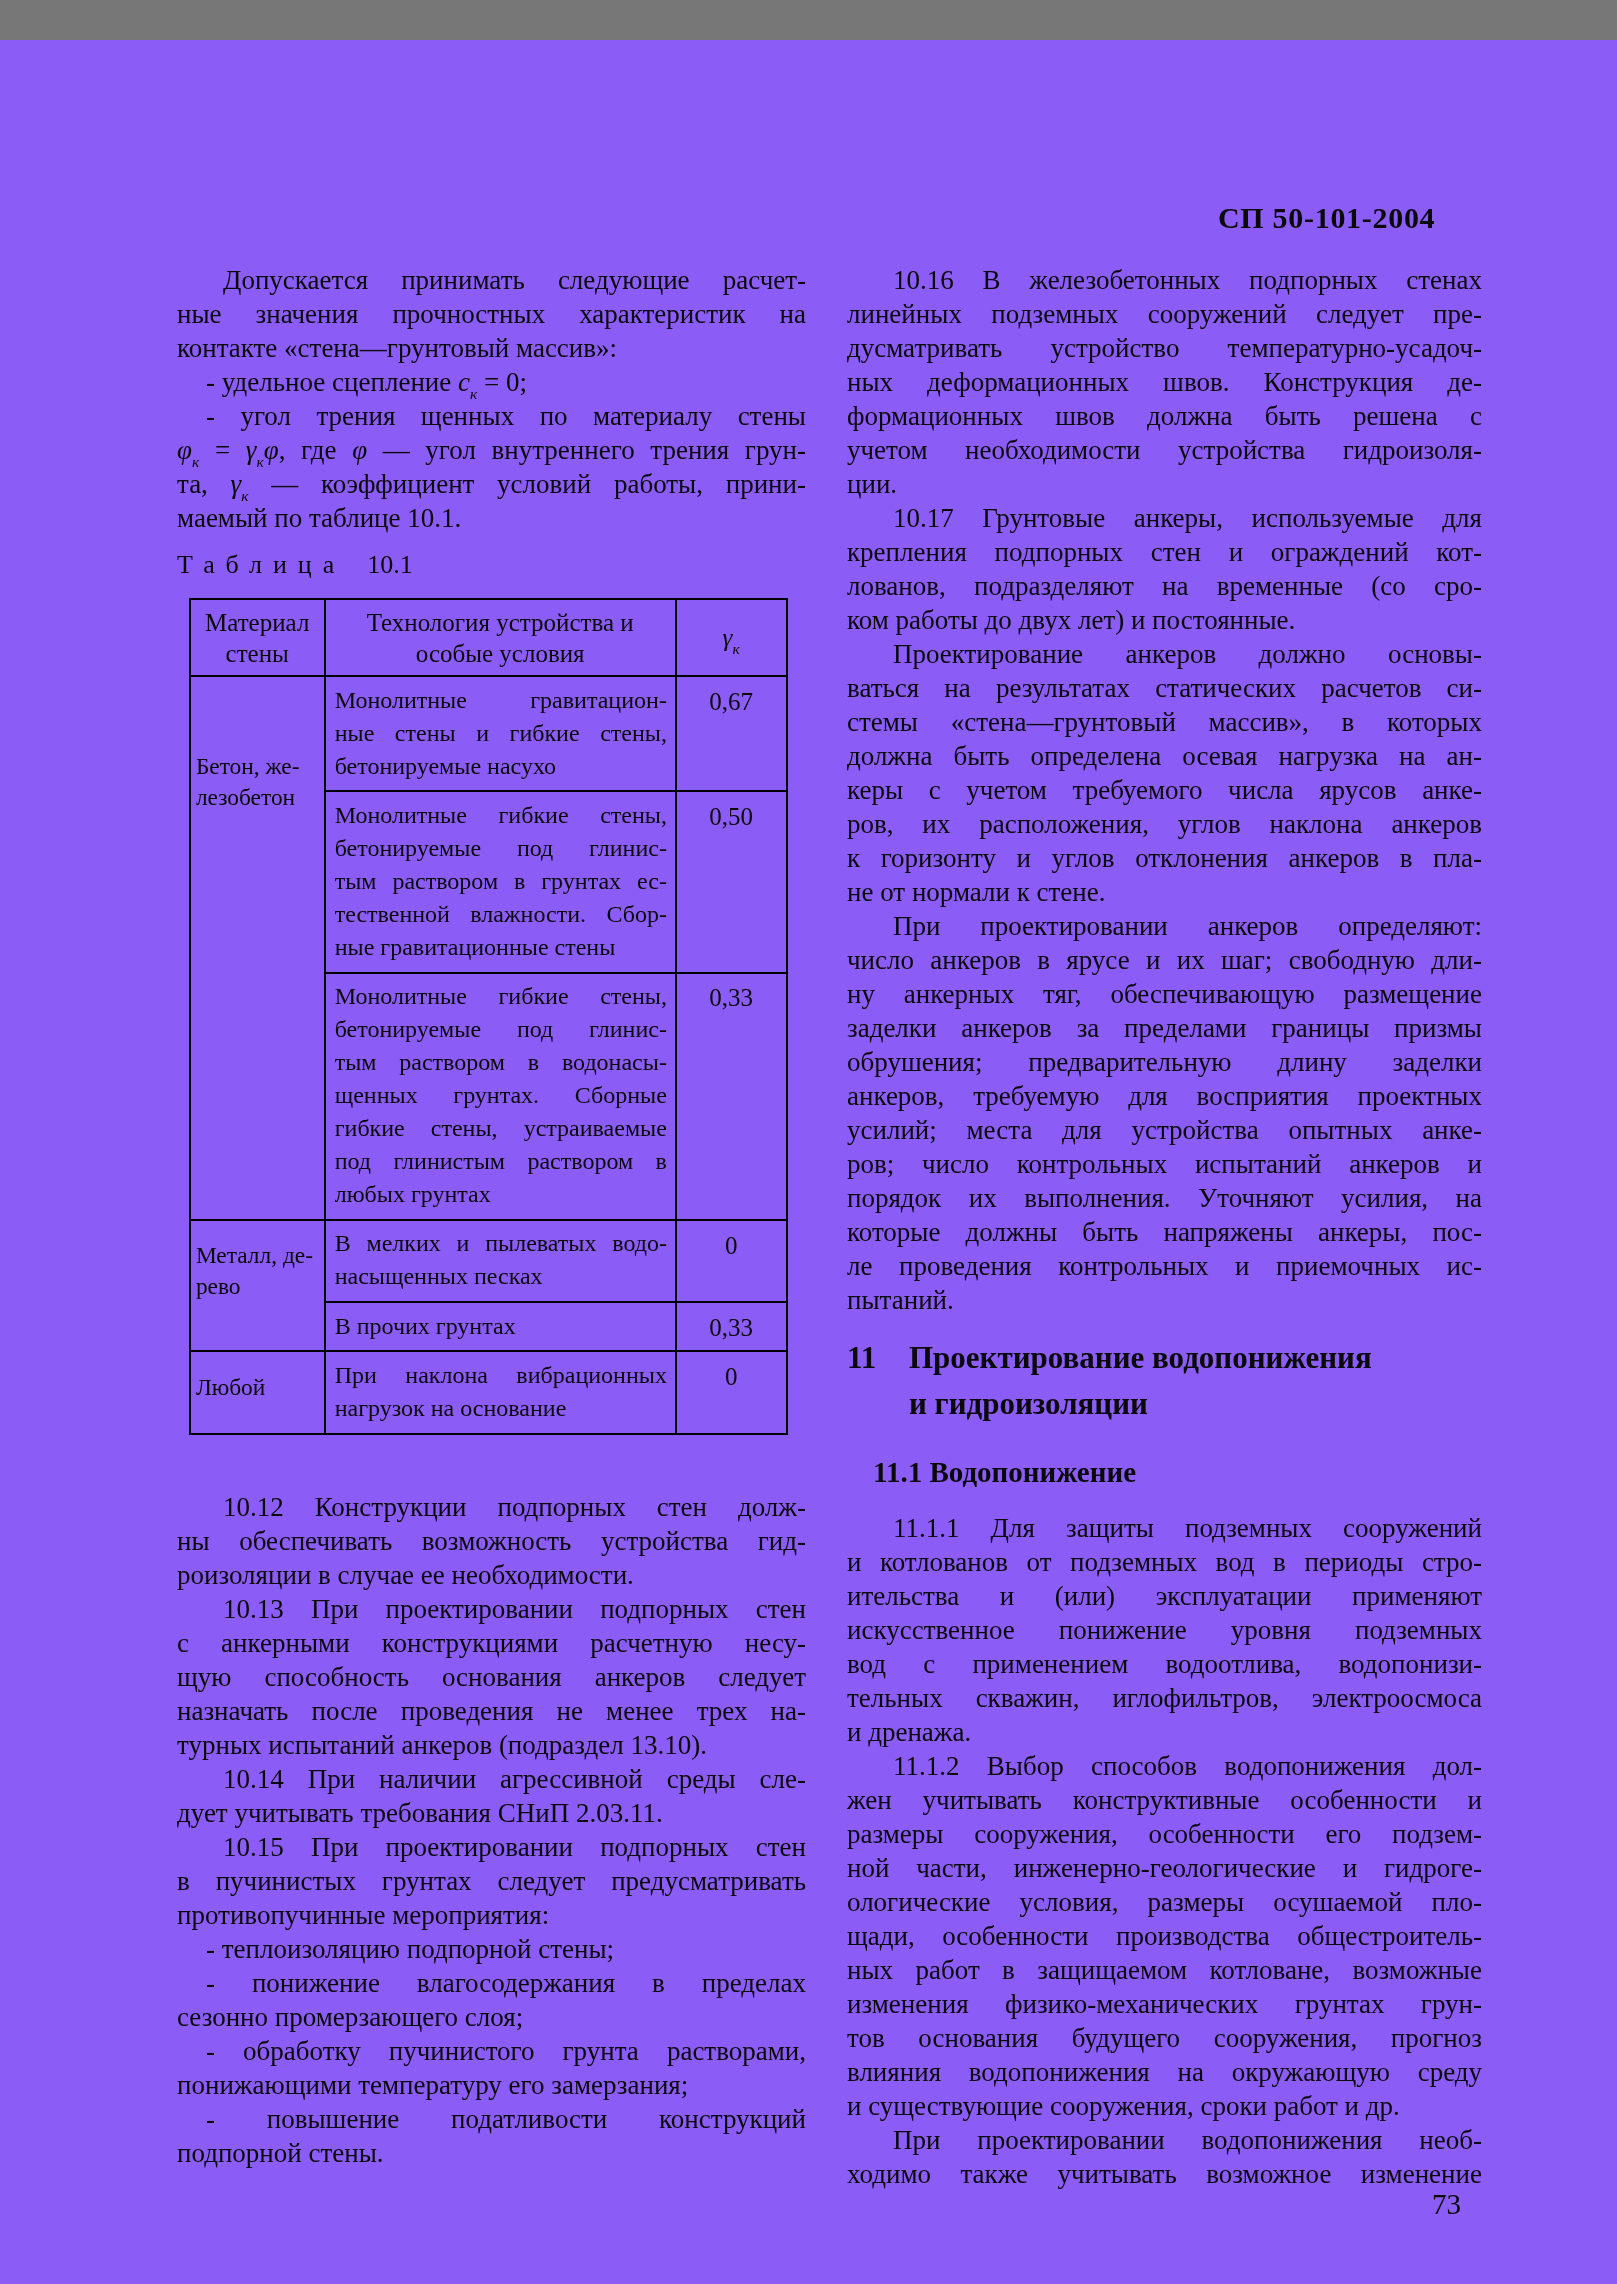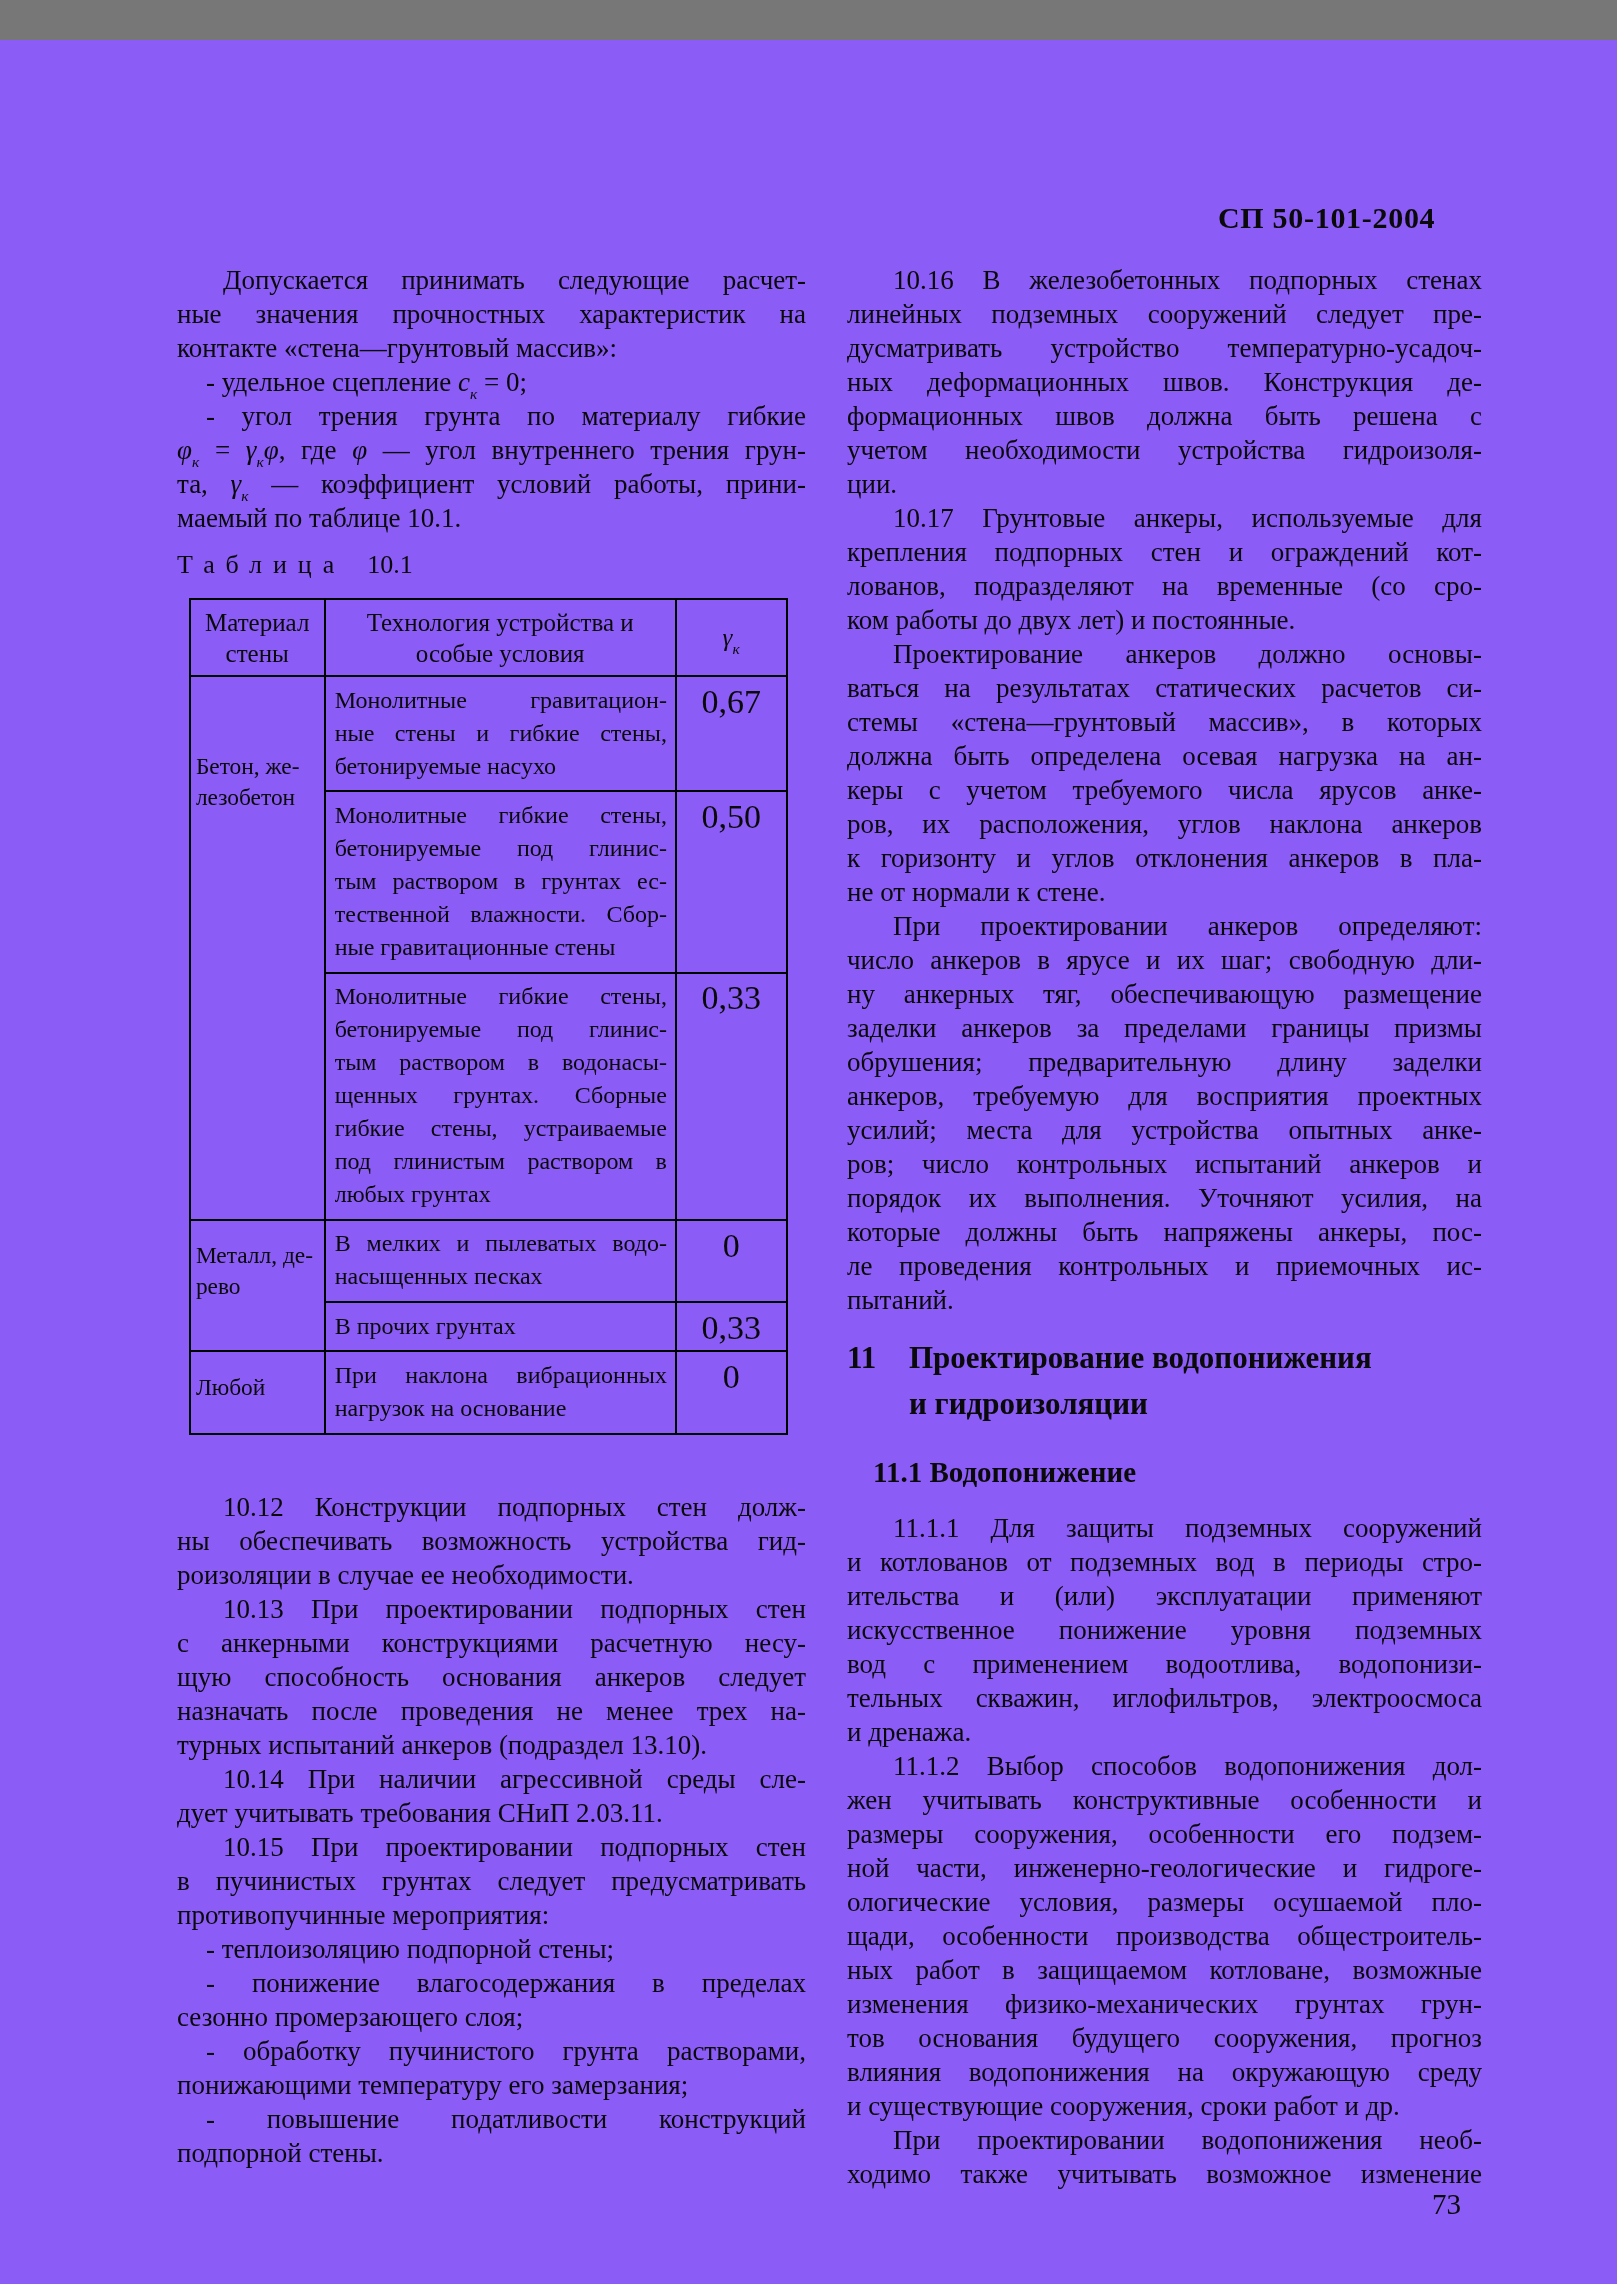--- a/index.html
+++ b/index.html
@@ -47,21 +47,21 @@
   .cell-mat{
     font-size:23.4px;line-height:31px;vertical-align:top;
     white-space:pre;overflow:hidden;
     padding:5.2px 2.6px 5.2px 5.2px;
   }
   .mat-pad-deep{padding-top:74px;}
   .mat-pad{padding-top:19.5px;}
   .cell-tech{vertical-align:top;padding:6.5px 7.8px 7.8px 9px;}
   .cell-tech .ln{font-size:24px;line-height:33px;}
   .cell-val{
-    font-size:34px;line-height:33px;
+    font-size:25px;line-height:33px;
     text-align:center;vertical-align:top;padding-top:7.8px;
   }
   
   .p1012{margin-top:55px;}
   .h11{margin-top:18px;font-weight:bold;}
   .h11 .ln{font-size:31px;line-height:46px;}
   .h11-num{display:inline-block;width:62px;}
   .h11-l2{margin-left:62px;}
   .h111{margin-top:27px;font-weight:bold;font-size:29px;line-height:36px;padding-left:26px;}
   .mt-p{margin-top:21px;}
@@ -77,21 +77,21 @@
 
   <div class="doc-code">СП 50-101-2004</div>
 
   <div class="col col-left">
 
     <div>
       <div class="ln ind">Допускается принимать следующие расчет-</div>
       <div class="ln">ные значения прочностных характеристик на</div>
       <div class="ln end">контакте «стена—грунтовый массив»:</div>
       <div class="ln end ind-sm"><span>- удельное сцепление </span><span class="v">с</span><sub class="sb">к</sub><span> = 0;</span></div>
-      <div class="ln ind-sm">- угол трения грунта по материалу гибкие</div>
+      <div class="ln ind-sm">- угол трения щенных по материалу стены</div>
       <div class="ln"><span class="v">φ</span><sub class="sb">к</sub><span> = </span><span class="v">γ</span><sub class="sb">к</sub><span class="v">φ</span><span>, где </span><span class="v">φ</span><span> — угол внутреннего трения грун-</span></div>
       <div class="ln"><span>та, </span><span class="v">γ</span><sub class="sb">к</sub><span> — коэффициент условий работы, прини-</span></div>
       <div class="ln end">маемый по таблице 10.1.</div>
     </div>
 
     <div class="tbl-caption">
       <span class="cap-word">Таблица</span><span class="cap-num">10.1</span>
     </div>
 
     <table class="tbl">

